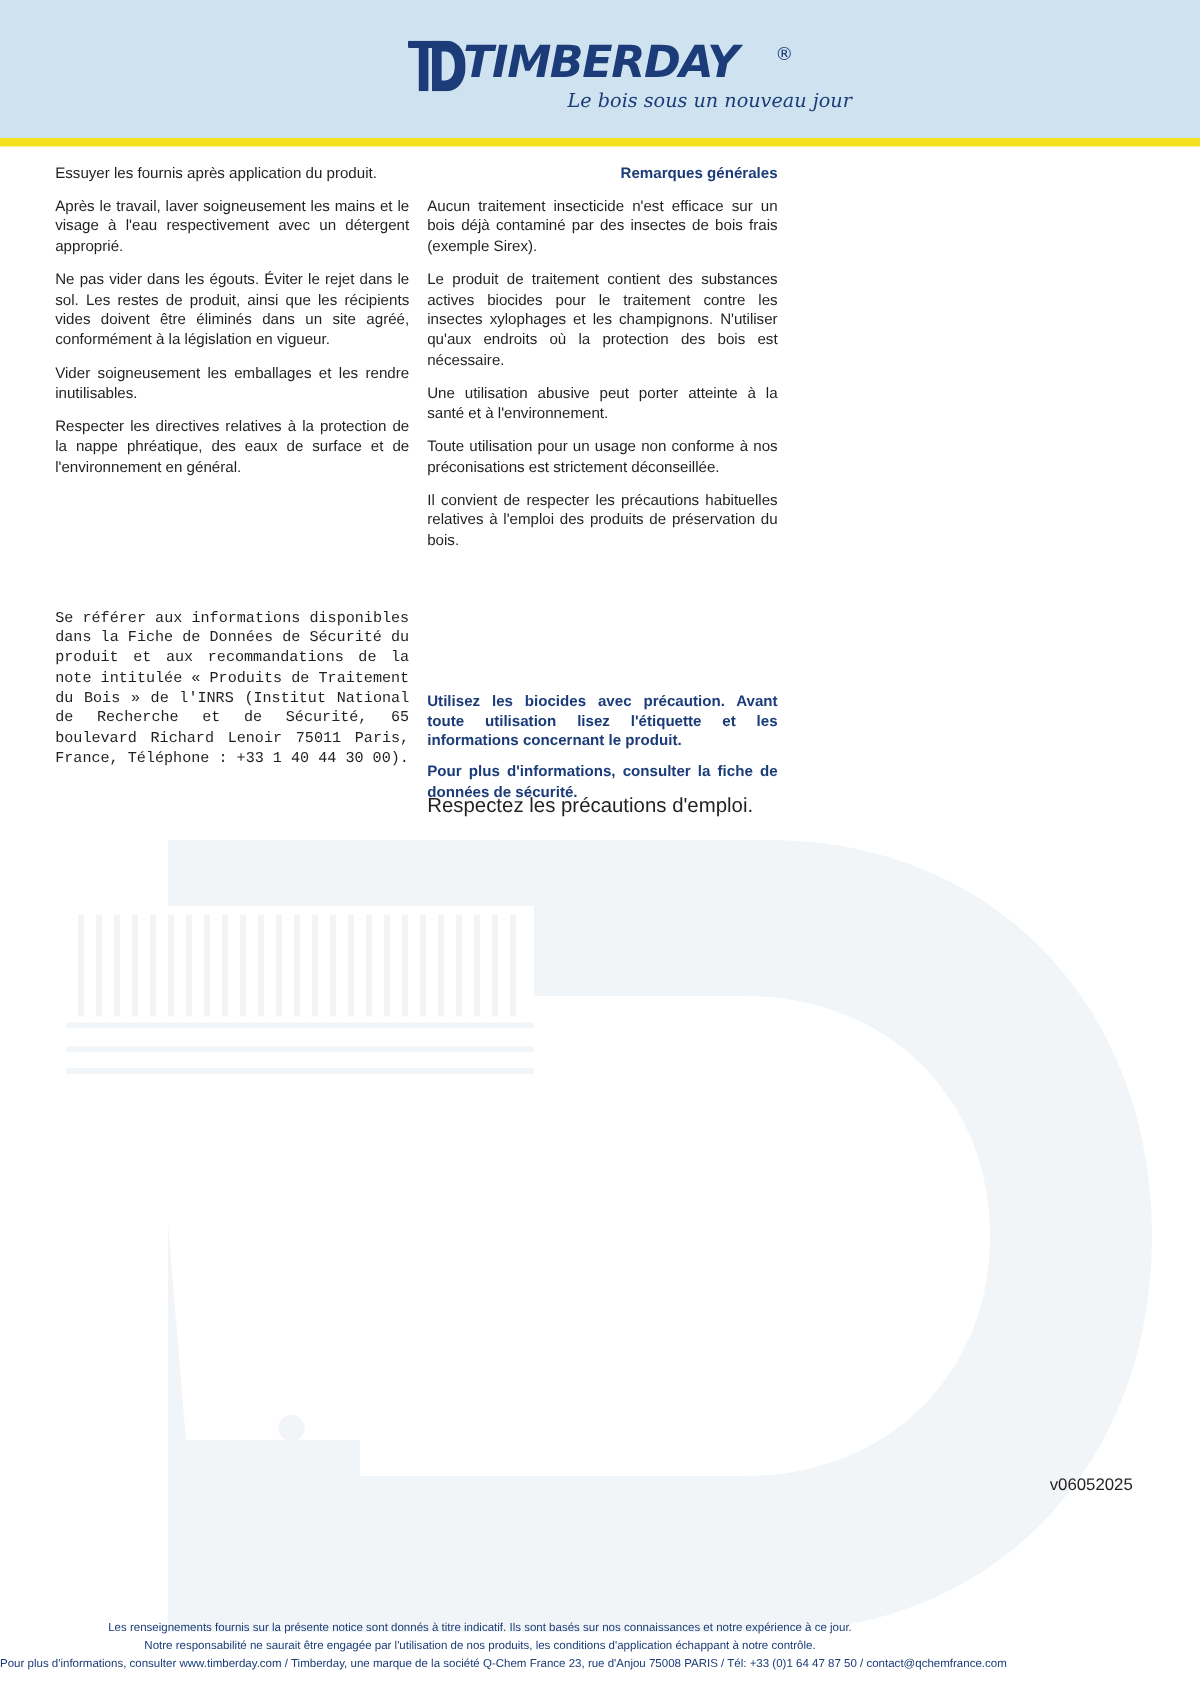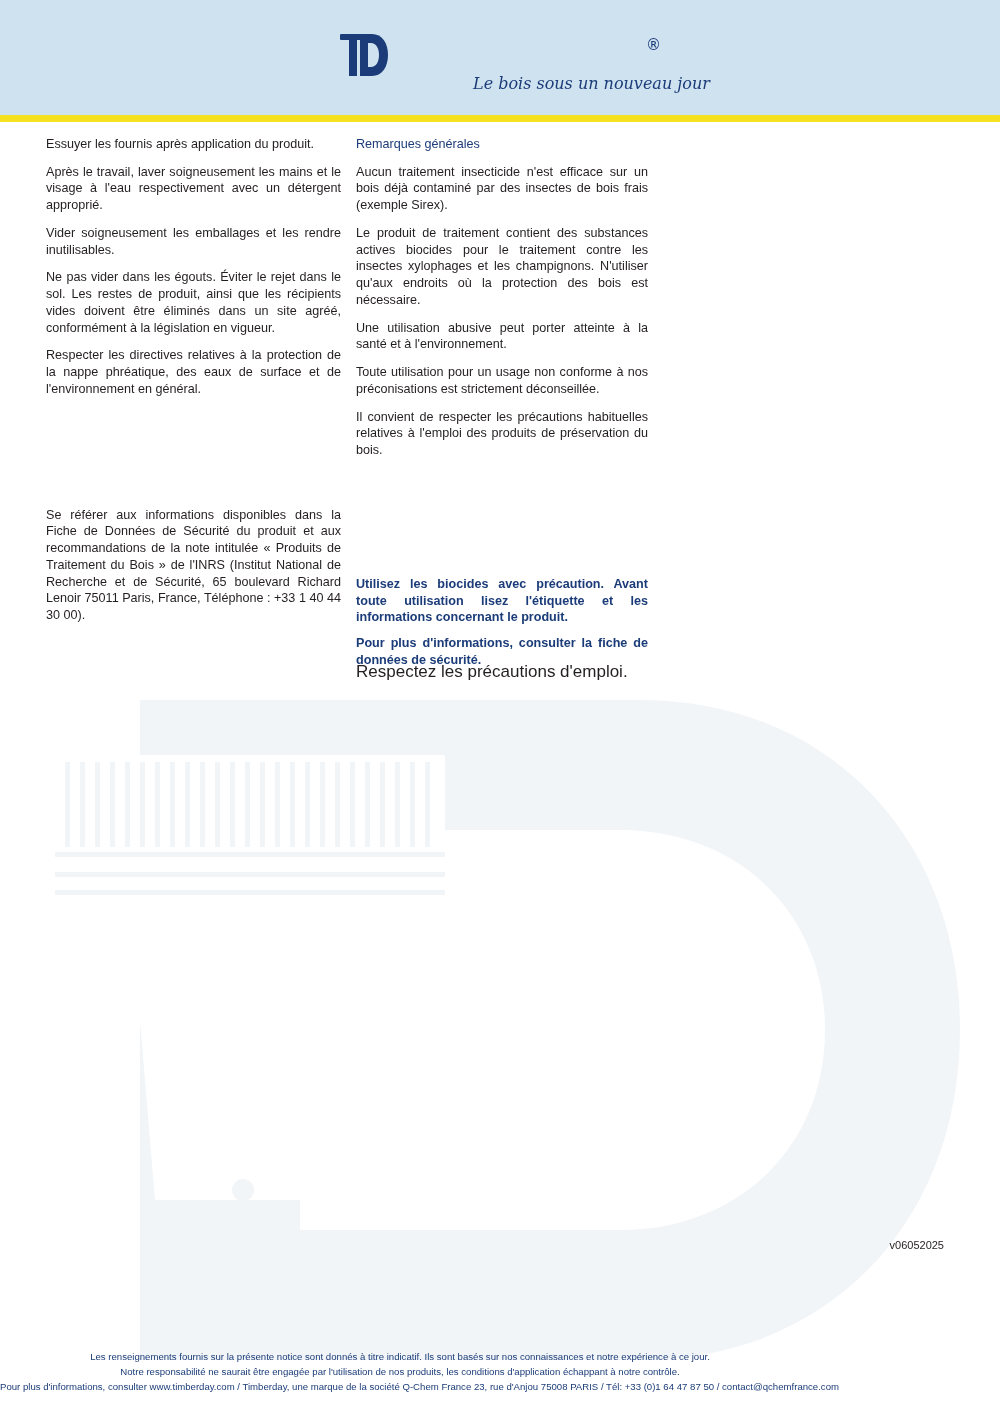--- a/index.html
+++ b/index.html
@@ -96,33 +96,34 @@
     text-align: justify;
     color: #231f20;
   }
   .col-left { left: 46px; width: 295px; }
   .col-right { left: 356px; width: 292px; }
   .col p {
     margin: 0 0 11px 0;
   }
   .col p:last-child { margin-bottom: 0; }
   .sub-head {
-    font-weight: normal;
+    font-weight: bold;
     color: #1b3c78;
     margin: 0 0 10px 0;
-    text-align: left;
+    text-align: right;
   }
   .block-left-2 {
     position: absolute;
     left: 46px;
     top: 358px;
     width: 295px;
     font-size: 12.6px;
     line-height: 1.33;
     text-align: justify;
+    font-family: Liberation Mono, monospace;
   }
   .block-right-2 {
     position: absolute;
     left: 356px;
     top: 396px;
     width: 292px;
     font-size: 12.6px;
     line-height: 1.33;
     text-align: justify;
     font-weight: bold;
@@ -138,23 +139,22 @@
     font-size: 17px;
     line-height: 1.33;
     color: #231f20;
   }
 
   
   .version {
     position: absolute;
     right: 56px;
     top: 1229px;
-    font-size: 11px;
-    color: #231f20;
-    margin-top: 10px;
+    font-size: 14px;
+    color: #231f20;
   }
 
   
   .footer {
     position: absolute;
     left: 0;
     bottom: 20px;
     width: 800px;
     text-align: center;
     font-size: 9.6px;
@@ -215,31 +215,32 @@
 
 <div class="logo-wrap">
   <div class="logo-mark">
     <svg width="48" height="42" viewBox="0 0 48 42" xmlns="http://www.w3.org/2000/svg">
       <rect x="0" y="0" width="26" height="6" rx="1" fill="#1b3c78"></rect>
       <rect x="9" y="6" width="8" height="36" fill="#1b3c78"></rect>
       <path d="M20 0 H32 C42 0 48 9 48 21 C48 33 42 42 32 42 H20 Z" fill="#1b3c78"></path>
       <path d="M28 9 H31 C36 9 39 14 39 21 C39 28 36 33 31 33 H28 Z" fill="#cfe2f0"></path>
     </svg>
   </div>
+  <div class="logo-word">TIMBERDAY</div>
   <div class="logo-reg">®</div>
   <div class="logo-tag">Le bois sous un nouveau jour</div>
 </div>
 
 <div class="content">
 
   <div class="col col-left">
     <p>Essuyer les fournis après application du produit.</p>
     <p>Après le travail, laver soigneusement les mains et le visage à l'eau respectivement avec un détergent approprié.</p>
+    <p>Ne pas vider dans les égouts. Éviter le rejet dans le sol. Les restes de produit, ainsi que les récipients vides doivent être éliminés dans un site agréé, conformément à la législation en vigueur.</p>
     <p>Vider soigneusement les emballages et les rendre inutilisables.</p>
-    <p>Ne pas vider dans les égouts. Éviter le rejet dans le sol. Les restes de produit, ainsi que les récipients vides doivent être éliminés dans un site agréé, conformément à la législation en vigueur.</p>
     <p>Respecter les directives relatives à la protection de la nappe phréatique, des eaux de surface et de l'environnement en général.</p>
   </div>
 
   <div class="col col-right">
     <p class="sub-head">Remarques générales</p>
     <p>Aucun traitement insecticide n'est efficace sur un bois déjà contaminé par des insectes de bois frais (exemple Sirex).</p>
     <p>Le produit de traitement contient des substances actives biocides pour le traitement contre les insectes xylophages et les champignons. N'utiliser qu'aux endroits où la protection des bois est nécessaire.</p>
     <p>Une utilisation abusive peut porter atteinte à la santé et à l'environnement.</p>
     <p>Toute utilisation pour un usage non conforme à nos préconisations est strictement déconseillée.</p>
     <p>Il convient de respecter les précautions habituelles relatives à l'emploi des produits de préservation du bois.</p>

